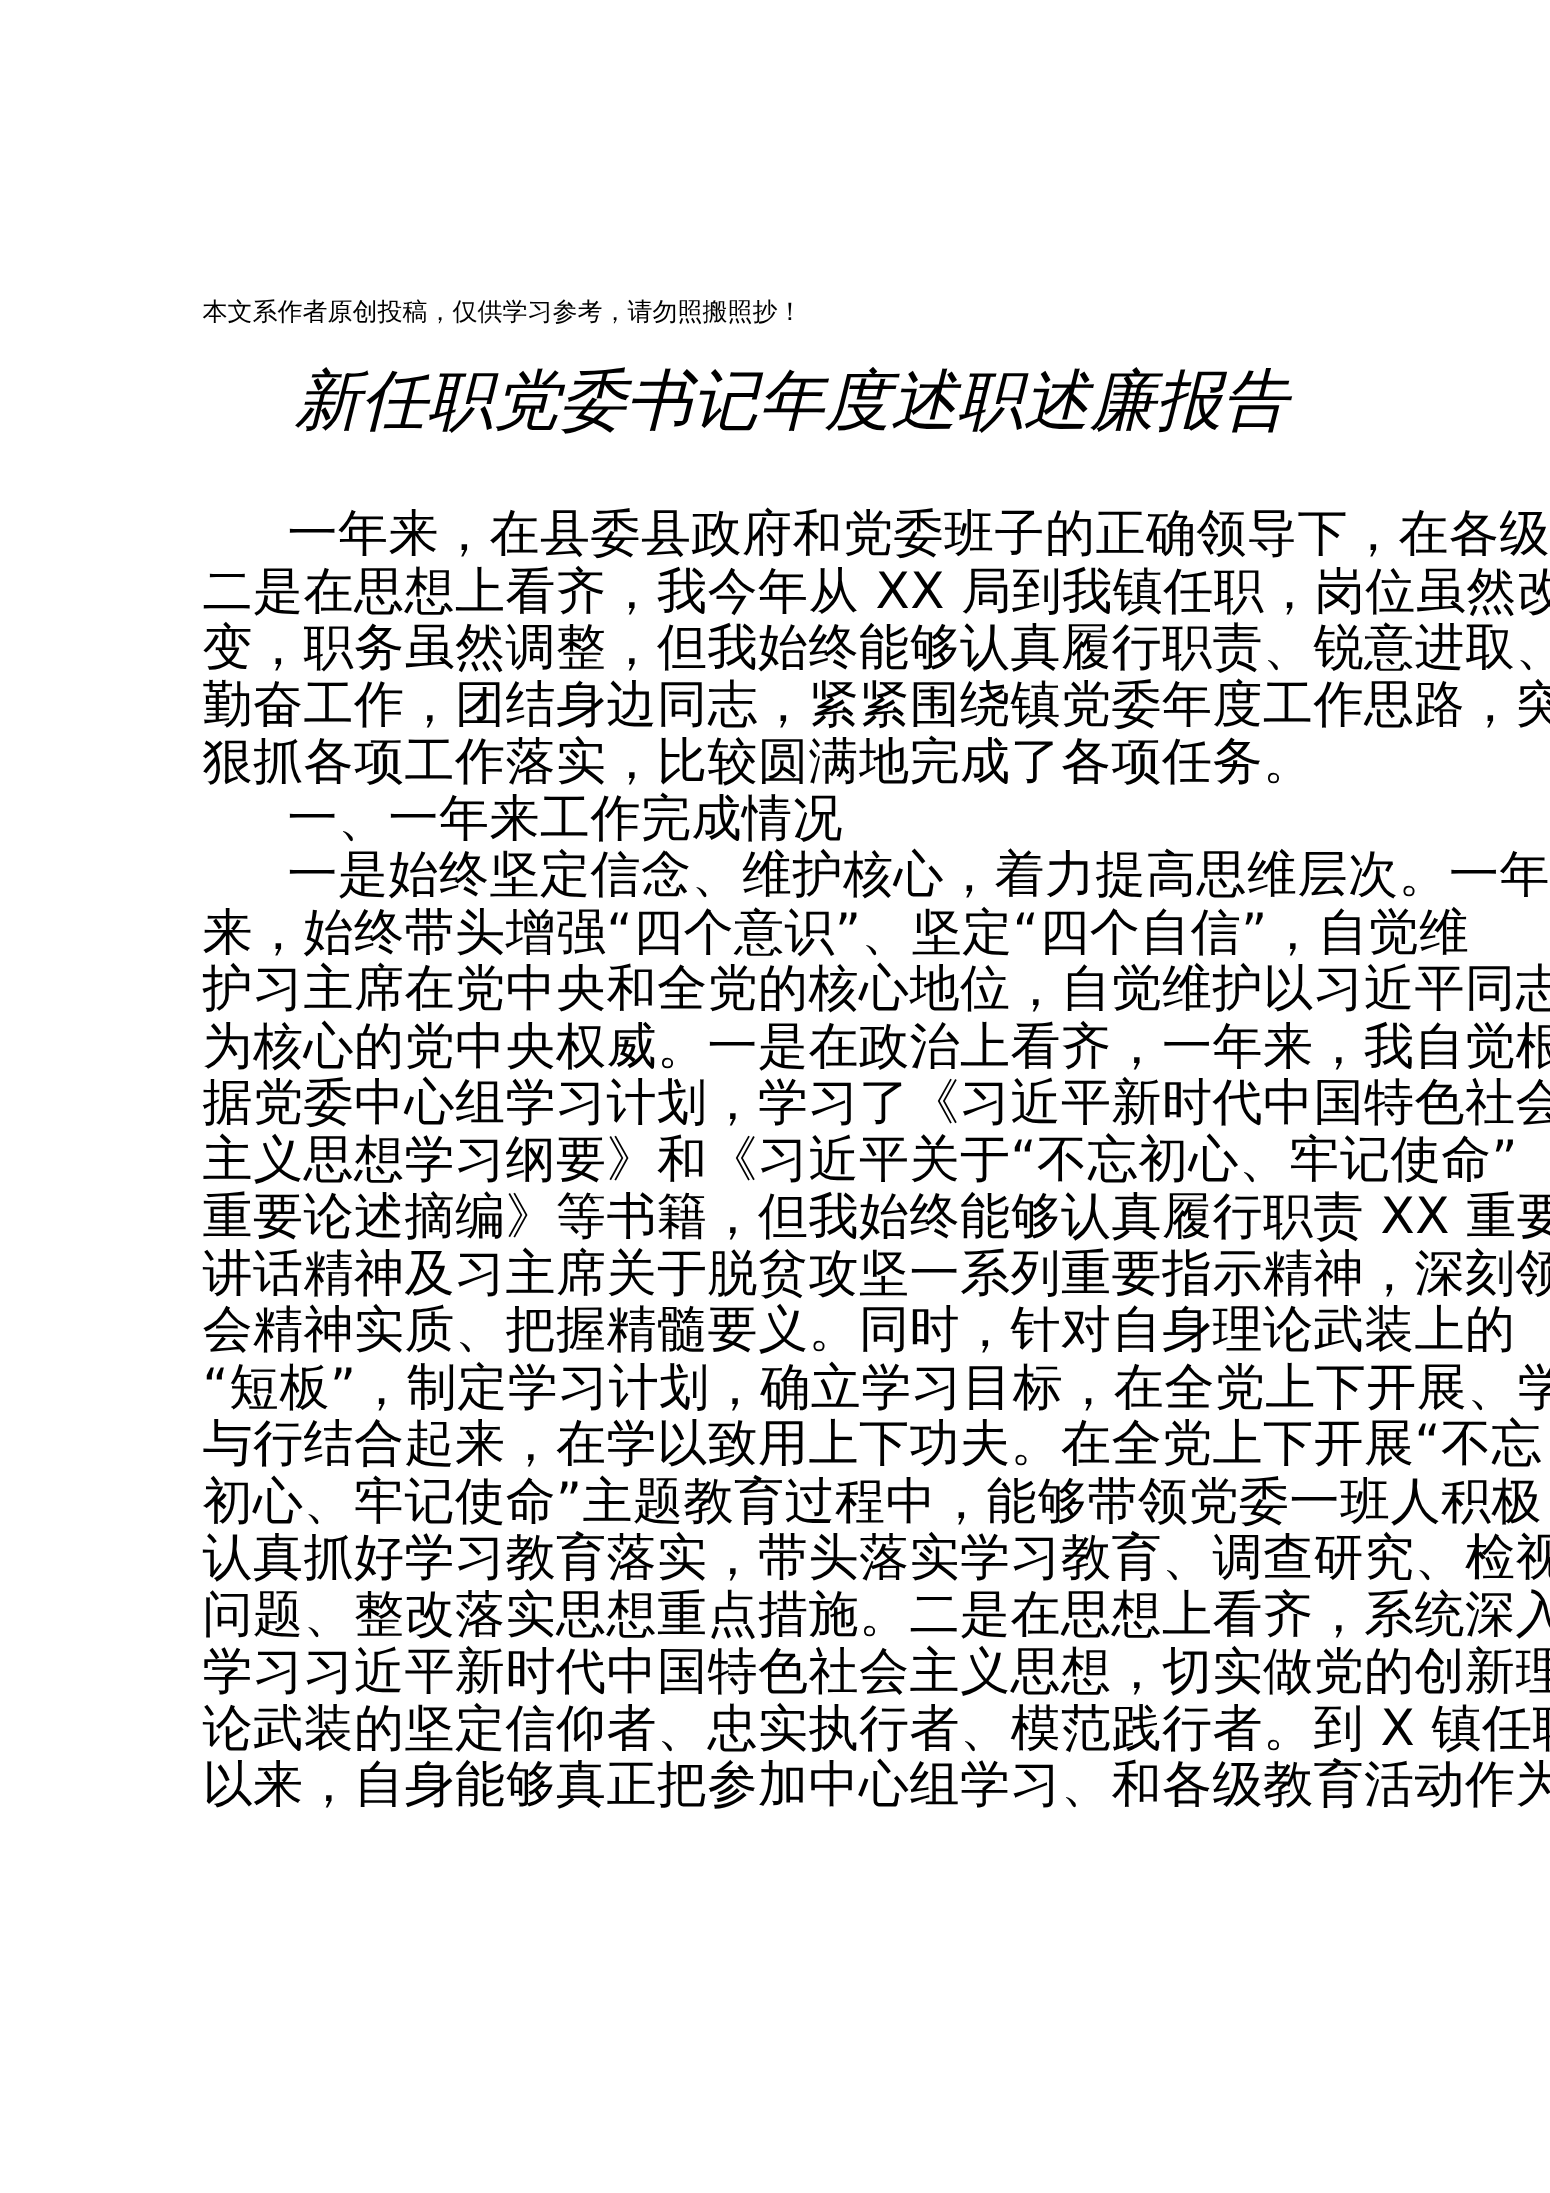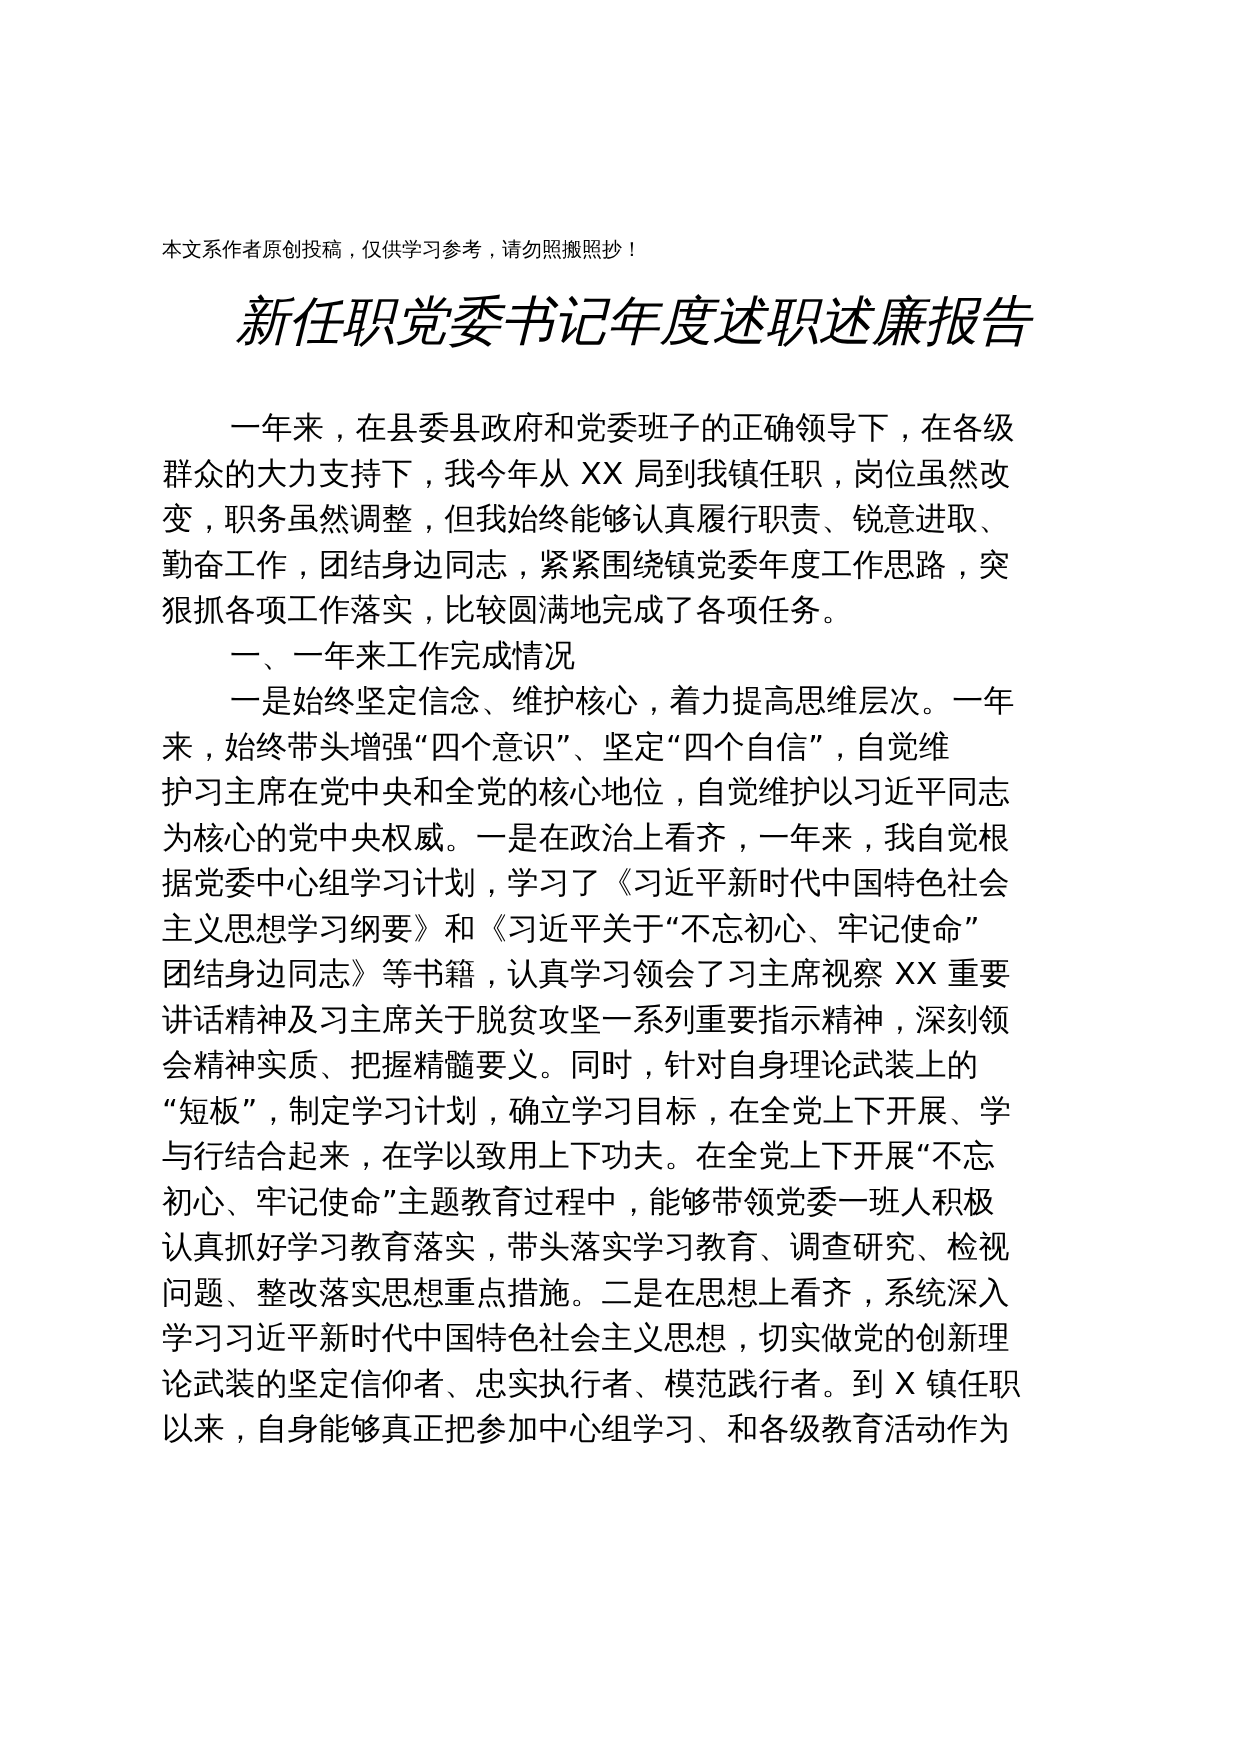--- a/index.html
+++ b/index.html
@@ -4,44 +4,44 @@
 <style>
   html, body { margin: 0; padding: 0; background: #ffffff; }
   body { width: 1240px; height: 1754px; position: relative; overflow: hidden;
          font-family: "DejaVu Sans", "Liberation Sans", sans-serif; color: #000; }
   .page { position: absolute; left: 13px; top: 0; width: 1240px; height: 1754px; background: #fff; }
   .notice { position: absolute; left: 149px; top: 236px; font-size: 20px; line-height: 26px;
             letter-spacing: 0px; white-space: nowrap; }
   .title { position: absolute; left: 0; width: 1240px; top: 293px; text-align: center;
            font-size: 53px; line-height: 56px; letter-spacing: 0px; white-space: nowrap; font-style: italic; }
   .body { position: absolute; left: 149px; top: 405px; width: 956px; }
-  .line { height: 45.5px; font-size: 31px; line-height: 45.5px; white-space: nowrap;
+  .line { height: 45.5px; font-size: 40px; line-height: 45.5px; white-space: nowrap;
           letter-spacing: 0.4px; }
   .indent { padding-left: 68px; }
 </style>
 </head>
 <body>
 
 <div class="page">
   <div class="notice">本文系作者原创投稿，仅供学习参考，请勿照搬照抄！</div>
   <div class="title">新任职党委书记年度述职述廉报告</div>
   <div class="body">
     <div class="line indent">一年来，在县委县政府和党委班子的正确领导下，在各级</div>
-    <div class="line">群众的大力支持下，我今年从 XX 局到我镇任职，岗位虽然改</div>
+    <div class="line">二是在思想上看齐，我今年从 XX 局到我镇任职，岗位虽然改</div>
     <div class="line">变，职务虽然调整，但我始终能够认真履行职责、锐意进取、</div>
     <div class="line">勤奋工作，团结身边同志，紧紧围绕镇党委年度工作思路，突</div>
     <div class="line">狠抓各项工作落实，比较圆满地完成了各项任务。</div>
     <div class="line indent">一、一年来工作完成情况</div>
     <div class="line indent">一是始终坚定信念、维护核心，着力提高思维层次。一年</div>
     <div class="line">来，始终带头增强“四个意识”、坚定“四个自信”，自觉维</div>
     <div class="line">护习主席在党中央和全党的核心地位，自觉维护以习近平同志</div>
     <div class="line">为核心的党中央权威。一是在政治上看齐，一年来，我自觉根</div>
     <div class="line">据党委中心组学习计划，学习了《习近平新时代中国特色社会</div>
     <div class="line">主义思想学习纲要》和《习近平关于“不忘初心、牢记使命”</div>
-    <div class="line">团结身边同志》等书籍，认真学习领会了习主席视察 XX 重要</div>
+    <div class="line">重要论述摘编》等书籍，但我始终能够认真履行职责 XX 重要</div>
     <div class="line">讲话精神及习主席关于脱贫攻坚一系列重要指示精神，深刻领</div>
     <div class="line">会精神实质、把握精髓要义。同时，针对自身理论武装上的</div>
     <div class="line">“短板”，制定学习计划，确立学习目标，在全党上下开展、学</div>
     <div class="line">与行结合起来，在学以致用上下功夫。在全党上下开展“不忘</div>
     <div class="line">初心、牢记使命”主题教育过程中，能够带领党委一班人积极</div>
     <div class="line">认真抓好学习教育落实，带头落实学习教育、调查研究、检视</div>
     <div class="line">问题、整改落实思想重点措施。二是在思想上看齐，系统深入</div>
     <div class="line">学习习近平新时代中国特色社会主义思想，切实做党的创新理</div>
     <div class="line">论武装的坚定信仰者、忠实执行者、模范践行者。到 X 镇任职</div>
     <div class="line">以来，自身能够真正把参加中心组学习、和各级教育活动作为</div>

